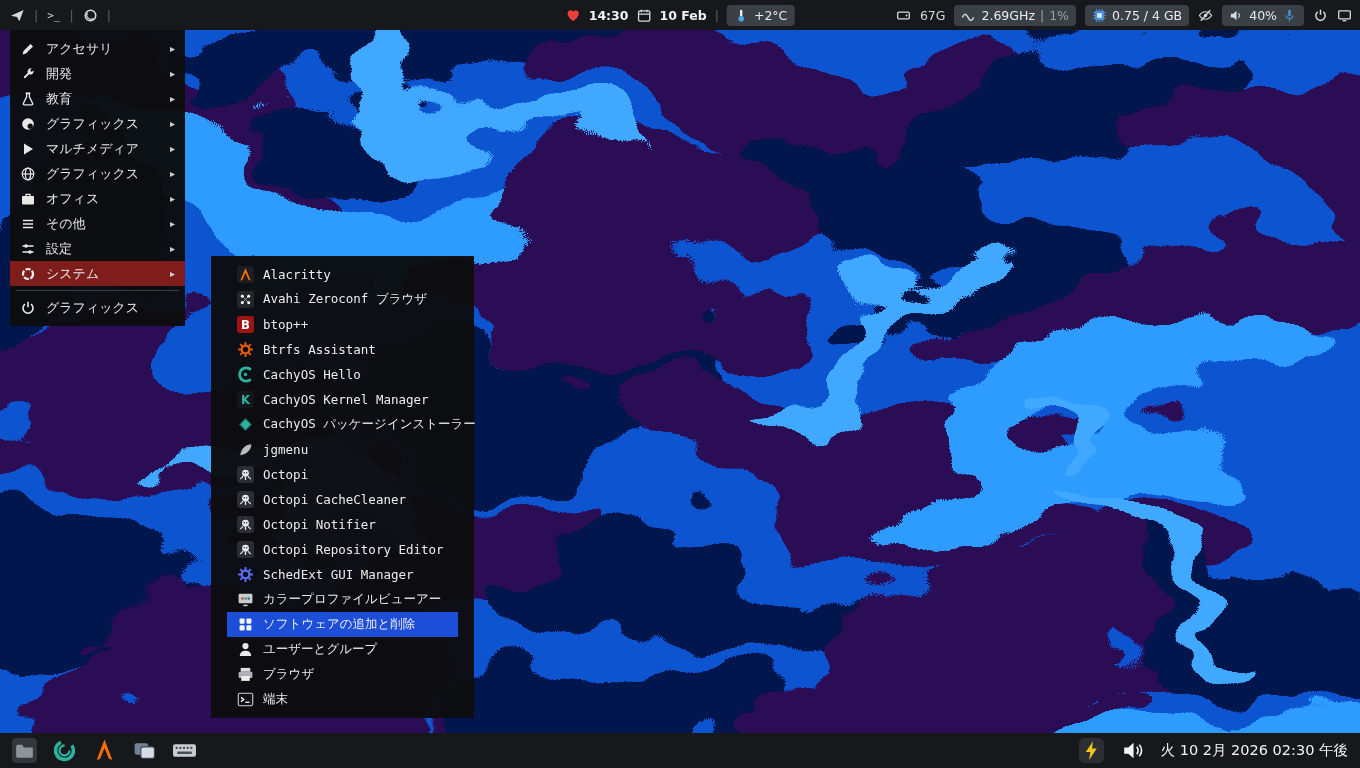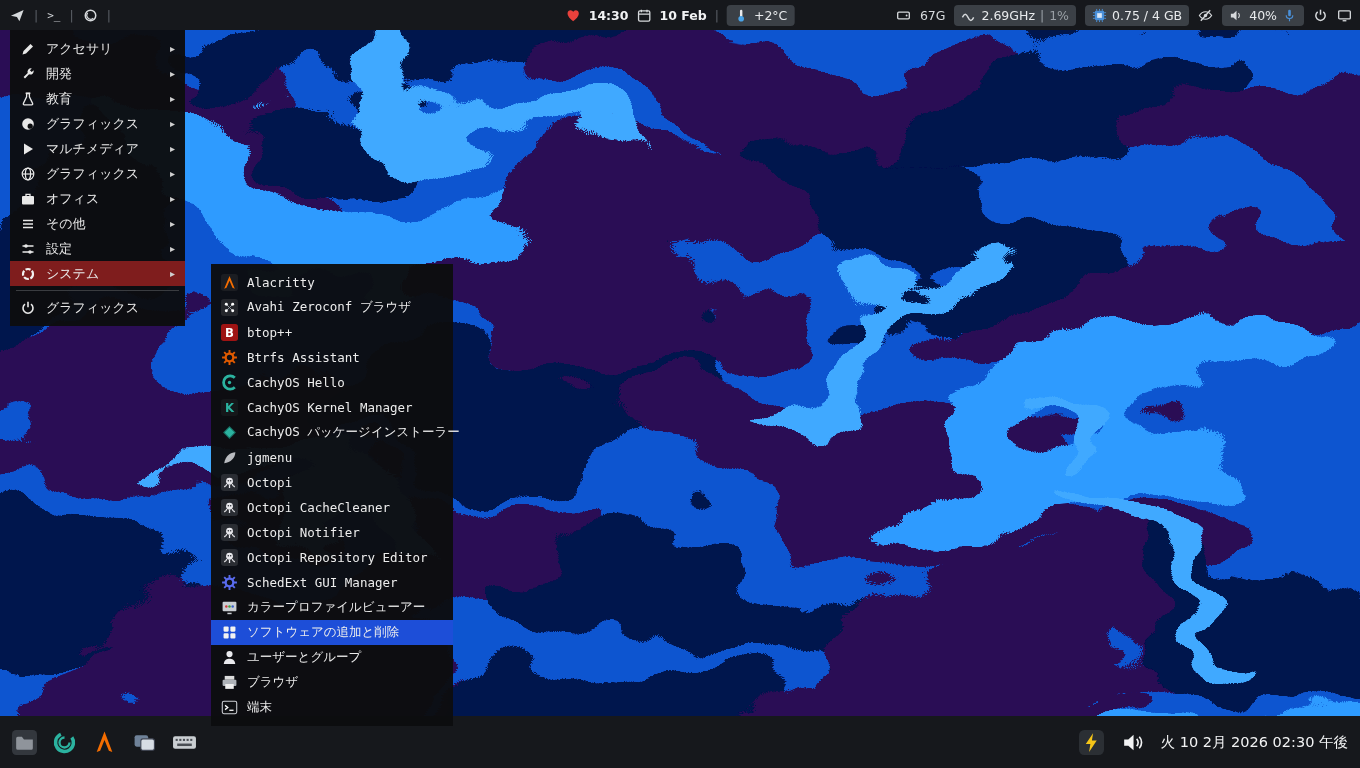--- a/index.html
+++ b/index.html
@@ -26,29 +26,29 @@
   
   .menu { position:absolute; top:30px; left:10px; width:175px; z-index:40;
           background:rgba(12,13,15,0.97); padding:6px 0; color:#e8e8e8; font-size:13px; }
   .menu-row { height:25px; display:flex; align-items:center; gap:10px; padding:0 10px; cursor:default; }
   .menu-row .arrow { margin-left:auto; font-size:10px; color:#d0d0d0; }
   .menu-row.selected { background:#7f1d1d; }
   .menu-sep { height:1px; background:#3a3c40; margin:4px 6px; }
   .mi { width:16px; height:16px; flex:0 0 16px; display:block; }
 
   
-  .submenu { position:absolute; top:264px; left:211px; width:242px; z-index:39;
-             background:rgba(12,13,15,0.97); padding:6px 0; color:#ececec; }
+  .submenu { position:absolute; top:256px; left:211px; width:263px; z-index:39;
+             background:rgba(12,13,15,0.97); padding:6px 16px; color:#ececec; }
   .sub-row { height:25px; display:flex; align-items:center; gap:9px; padding:0 10px; cursor:default; }
   .sub-row.highlighted { background:#1d4ed8; }
   .sub-label { font-family:"DejaVu Sans Mono", monospace; font-size:12.5px; white-space:nowrap; }
   .si { width:17px; height:17px; flex:0 0 17px; display:block; }
 
   
-  .taskbar { position:absolute; bottom:0; left:0; width:1360px; height:52px;
+  .taskbar { position:absolute; bottom:0; left:0; width:1360px; height:35px;
              background:#16181c; z-index:30; display:flex; align-items:center; padding:0 12px; }
   .task-apps { display:flex; align-items:center; gap:15px; }
   .task-right { margin-left:auto; display:flex; align-items:center; gap:16px;
                 color:#f2f3f4; font-size:14.5px; }
   .bicon { width:25px; height:25px; display:block; }
 </style>
 </head>
 <body>
 
 <svg class="wallpaper" viewBox="0 0 1360 768" preserveAspectRatio="none" xmlns="http://www.w3.org/2000/svg">

